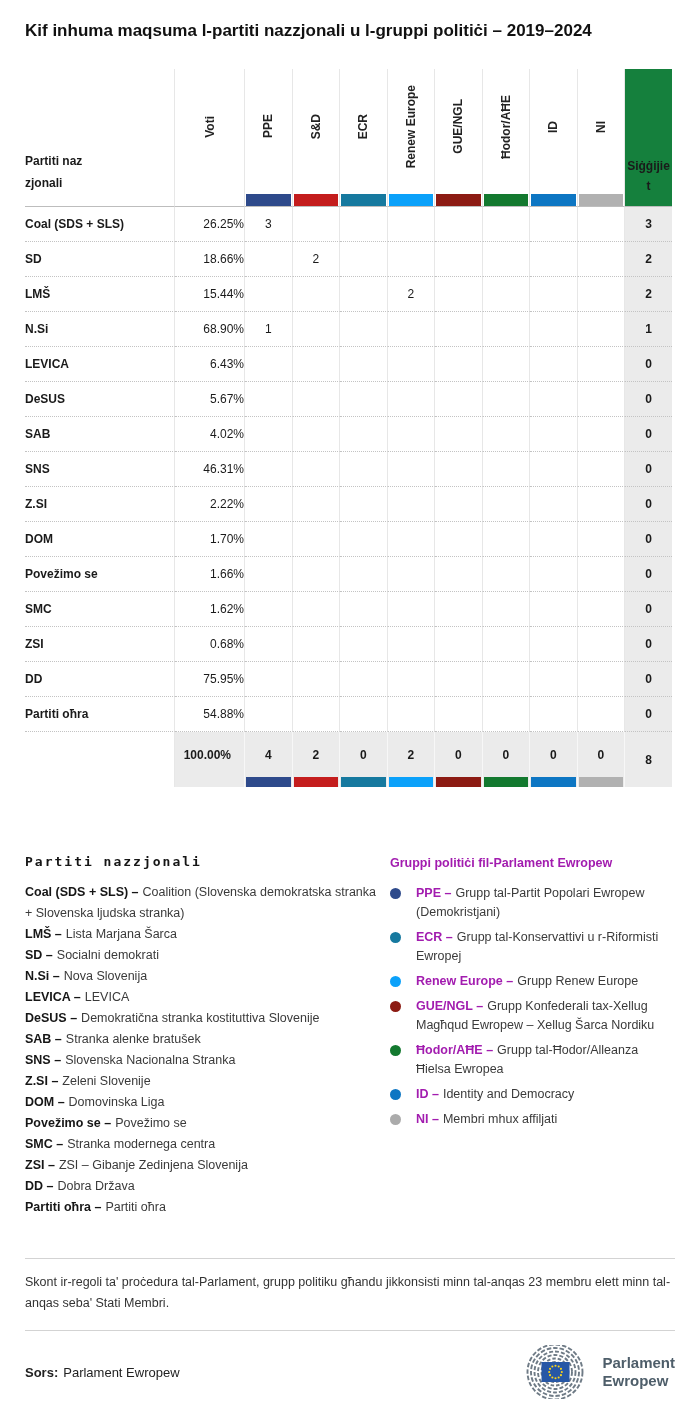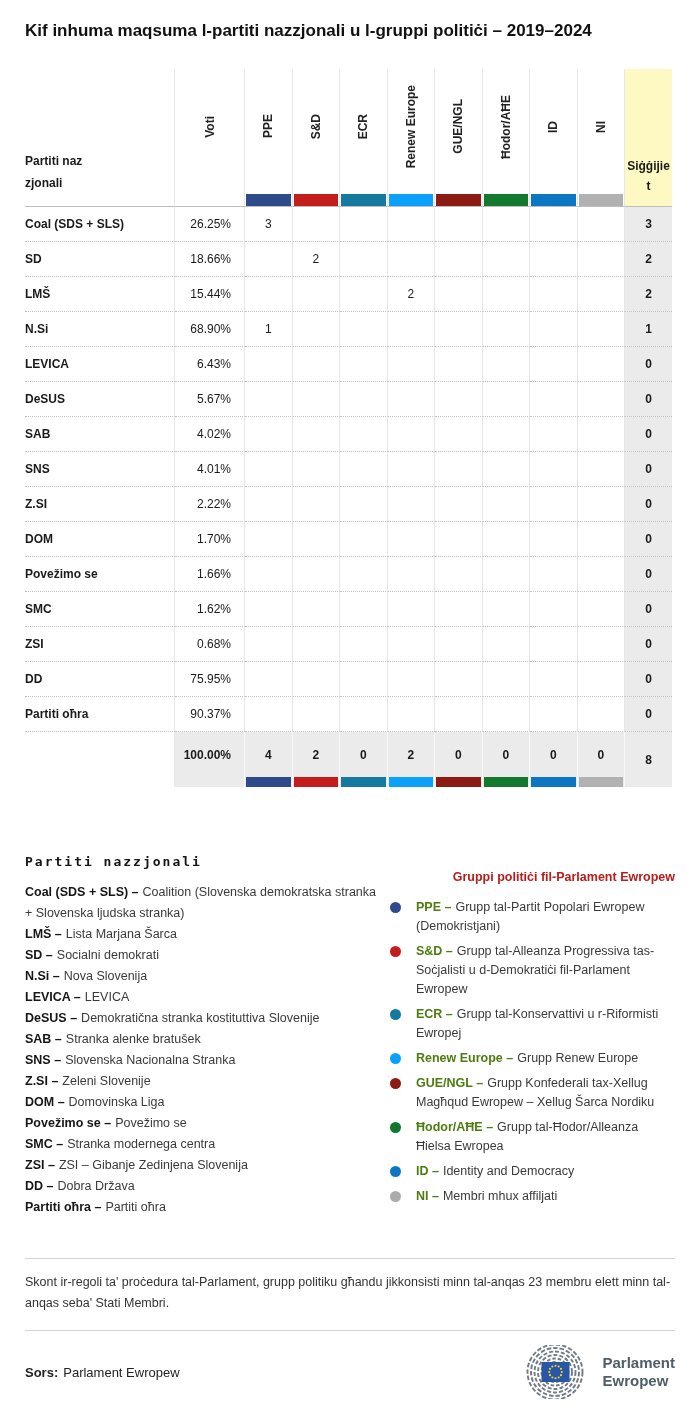--- a/index.html
+++ b/index.html
@@ -16,50 +16,50 @@
   
   .ep-table { display:grid; grid-template-columns:150px 70px repeat(8,47.5px) 47px; margin-top:28px; width:647px; }
   .hcell { height:138px; border-bottom:1px solid #bdbdbd; border-right:1px solid #e7e7e7; position:relative; }
   .party-h { display:flex; align-items:flex-end; }
   .party-h span { font-weight:bold; font-size:12px; line-height:22px; width:60px; word-break:break-all; padding-bottom:12px; }
   .voti-h, .group-h { display:flex; flex-direction:column; }
   .voti-h { padding-bottom:12px; }
   .rot-box { flex:1; display:flex; align-items:center; justify-content:center; padding-bottom:10px; }
   .rot { writing-mode:vertical-rl; transform:rotate(180deg); font-weight:bold; font-size:12px; white-space:nowrap; color:#222; }
   .hbar { height:12px; margin:0 1px; }
-  .seats-h { background:#fef9c3; border-right:none; display:flex; align-items:flex-end; justify-content:center; }
+  .seats-h { background:#15803d; border-right:none; display:flex; align-items:flex-end; justify-content:center; }
   .seats-h span { font-weight:bold; font-size:12px; line-height:20px; text-align:center; width:100%; padding:0 2px 10px; word-break:break-all; }
 
   .cell { height:35px; border-right:1px solid #e7e7e7; border-bottom:1px dotted #c3c3c3;
           display:flex; align-items:center; font-size:12px; }
   .cell.party { font-weight:bold; }
-  .cell.voti  { justify-content:flex-end; padding-right:13px; }
+  .cell.voti  { justify-content:flex-end; }
   .cell.val   { justify-content:center; }
   .cell.seats { justify-content:center; font-weight:bold; background:#ebebeb; border-right:none; }
 
   .tcell { height:55px; background:#ebebeb; border-right:1px solid #f7f7f7; display:flex; flex-direction:column; font-size:12px; font-weight:bold; }
   .t-party { background:#fff; border-right:1px solid #e7e7e7; }
   .t-num { flex:1; display:flex; align-items:center; justify-content:center; }
   .t-voti .t-num { justify-content:flex-end; padding-right:13px;text-align:center; }
   .t-spacer { height:10px; }
   .t-bar { height:10px; margin:0 1px; }
   .t-seats { border-right:none; flex-direction:row; align-items:center; justify-content:center; }
 
   
   .legend { display:flex; margin-top:67px; }
   .legend-left  { width:352px; flex:none; }
   .legend-right { width:285px; flex:none; margin-left:13px; }
   .legend-left h3 { font-family:"DejaVu Sans Mono", monospace; font-size:13px; letter-spacing:2px; margin:0 0 13px; font-weight:bold; color:#161616; }
-  .legend-right h3 { font-size:12.5px; margin:16px 0 14px; font-weight:bold; color:#b91c1c;text-align:right; }
+  .legend-right h3 { font-size:12.5px; margin:2px 0 14px; font-weight:bold; color:#a21caf; }
   .p-item { font-size:12.5px; line-height:21px; color:#3a3a3a; }
   .p-item b { color:#161616; margin-right:4px; }
   .g-item { display:flex; font-size:12.5px; line-height:19px; margin-bottom:6px; color:#3a3a3a; }
   .dot { width:11px; height:11px; border-radius:50%; flex:none; margin-top:4px; }
   .g-text { margin-left:15px; }
-  .g-text b { color:#4d7c0f; margin-right:4px; }
+  .g-text b { color:#a21caf; margin-right:4px; }
 
   
   .footnote { margin-top:40px; border-top:1px solid #d3d3d3; border-bottom:1px solid #d3d3d3;
               padding:13px 0 16px; font-size:12.5px; line-height:21px; color:#333; }
   .footer { margin-top:14px; display:flex; justify-content:space-between; align-items:center; }
   .sors { font-size:13px; color:#222; }
   .sors b { margin-right:5px; }
   .logo { display:flex; align-items:center; }
   .logo-text { font-weight:bold; font-size:15px; line-height:18px; color:#4e5e6a; margin-left:9px; }
 </style>
@@ -200,21 +200,21 @@
       <div class="cell val"></div>
       <div class="cell val"></div>
       <div class="cell val"></div>
       <div class="cell val"></div>
       <div class="cell val"></div>
       <div class="cell val"></div>
       <div class="cell val"></div>
       <div class="cell val"></div>
       <div class="cell seats">0</div>
       <div class="cell party">SNS</div>
-      <div class="cell voti">4.01%</div>
+      <div class="cell voti">46.31%</div>
       <div class="cell val"></div>
       <div class="cell val"></div>
       <div class="cell val"></div>
       <div class="cell val"></div>
       <div class="cell val"></div>
       <div class="cell val"></div>
       <div class="cell val"></div>
       <div class="cell val"></div>
       <div class="cell seats">0</div>
       <div class="cell party">Z.SI</div>
@@ -277,21 +277,21 @@
       <div class="cell val"></div>
       <div class="cell val"></div>
       <div class="cell val"></div>
       <div class="cell val"></div>
       <div class="cell val"></div>
       <div class="cell val"></div>
       <div class="cell val"></div>
       <div class="cell val"></div>
       <div class="cell seats">0</div>
       <div class="cell party">Partiti oħra</div>
-      <div class="cell voti">90.37%</div>
+      <div class="cell voti">54.88%</div>
       <div class="cell val"></div>
       <div class="cell val"></div>
       <div class="cell val"></div>
       <div class="cell val"></div>
       <div class="cell val"></div>
       <div class="cell val"></div>
       <div class="cell val"></div>
       <div class="cell val"></div>
       <div class="cell seats">0</div>
       <div class="tcell t-party"></div>
@@ -354,24 +354,20 @@
           <div class="p-item"><b>DD –</b><span>Dobra Država</span></div>
           <div class="p-item"><b>Partiti oħra –</b><span>Partiti oħra</span></div>
         </div>
     </div>
     <div class="legend-right">
       <h3>Gruppi politiċi fil-Parlament Ewropew</h3>
       <div id="legend-groups-items">
           <div class="g-item">
             <span class="dot" style="background: rgb(46, 74, 139);"></span>
             <div class="g-text"><b>PPE –</b><span>Grupp tal-Partit Popolari Ewropew (Demokristjani)</span></div>
-          </div>
-          <div class="g-item">
-            <span class="dot" style="background: rgb(196, 29, 29);"></span>
-            <div class="g-text"><b>S&amp;D –</b><span>Grupp tal-Alleanza Progressiva tas-Soċjalisti u d-Demokratiċi fil-Parlament Ewropew</span></div>
           </div>
           <div class="g-item">
             <span class="dot" style="background: rgb(22, 121, 159);"></span>
             <div class="g-text"><b>ECR –</b><span>Grupp tal-Konservattivi u r-Riformisti Ewropej</span></div>
           </div>
           <div class="g-item">
             <span class="dot" style="background: rgb(11, 161, 250);"></span>
             <div class="g-text"><b>Renew Europe –</b><span>Grupp Renew Europe</span></div>
           </div>
           <div class="g-item">

